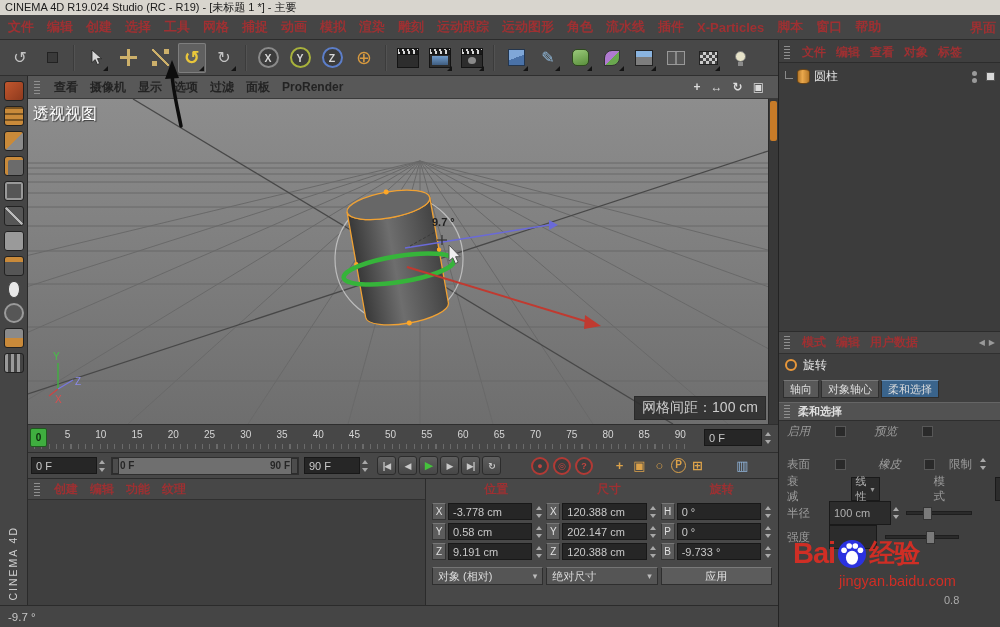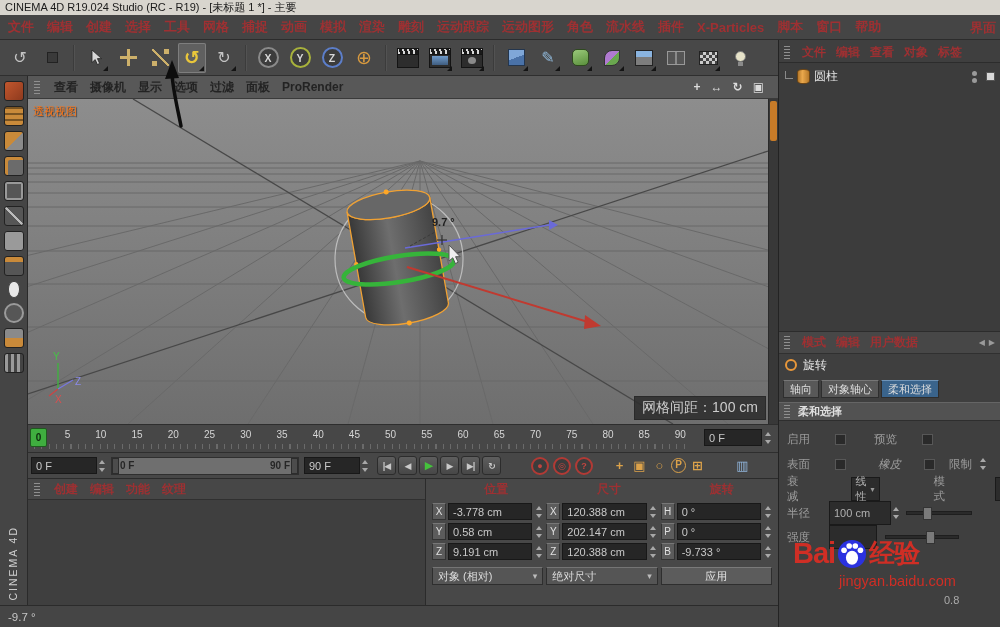--- a/index.html
+++ b/index.html
@@ -47,21 +47,21 @@
 
   
   #viewport-menubar { left:28px; top:76px; width:750px; height:23px; background:#585858; border-bottom:1px solid #3a3a3a; display:flex; align-items:center; gap:12px; padding-left:4px; }
   .vm { color:#232323; font-size:12px; font-weight:700; }
   .grip { width:6px; height:13px; background:repeating-linear-gradient(#8f8f8f 0 1px,transparent 1px 3px); flex:0 0 auto; margin:0 2px; }
   #vm-icons { margin-left:auto; display:flex; gap:10px; padding-right:14px; }
   .vmic { color:#dcdcdc; font-size:12px; font-weight:700; }
 
   
   #viewport { left:28px; top:99px; width:740px; height:325px; overflow:hidden; }
-  #vp-label { position:absolute; left:5px; top:5px; font-size:11px; color:#f97316; text-shadow:1px 1px 1px #3a3a3a; }
+  #vp-label { position:absolute; left:5px; top:5px; font-size:16px; color:#ffffff; text-shadow:1px 1px 1px #3a3a3a; }
   #angle-label { position:absolute; left:404px; top:117px; font-size:11px; font-weight:700; color:#1f1f1f; }
   #grid-label { position:absolute; right:2px; bottom:4px; background:rgba(45,45,45,0.88); border:1px solid #2a2a2a; color:#cccccc; font-size:14px; padding:2px 7px; }
   #vp-scroll { left:768px; top:99px; width:10px; height:325px; background:#383838; border-left:1px solid #2a2a2a; }
   #vp-scroll .thumb { position:absolute; left:1px; top:2px; width:7px; height:40px; background:#c77b28; border-radius:2px; }
 
   
   #timeline { left:28px; top:424px; width:750px; height:28px; background:#474747; border-top:1px solid #2e2e2e; }
   #ticks { position:absolute; left:6px; top:4px; width:652px; display:flex; justify-content:space-between; font-size:10px; color:#d5d5d5; }
   #tickstrip { position:absolute; left:6px; bottom:3px; width:652px; height:5px; background:repeating-linear-gradient(90deg,#6a6a6a 0 1px,transparent 1px 7.3px); }
   #playhead { position:absolute; left:2px; top:3px; width:17px; height:19px; background:#3fae3f; border:1px solid #1f5a1f; border-radius:2px; color:#0c2a0c; font-size:10px; font-weight:700; display:flex; align-items:center; justify-content:center; }
@@ -535,21 +535,21 @@
   </div>
   <div id="am-opts">
     <span class="opt-btn">轴向</span>
     <span class="opt-btn">对象轴心</span>
     <span class="opt-btn active">柔和选择</span>
   </div>
   <div id="am-sect">
     <span class="grip"></span>
     <span>柔和选择</span>
   </div>
-  <div class="prow" style="top:388px;">
+  <div class="prow" style="top:380px;font-style:italic;">
     <span style="width:34px;">启用</span>
     <span class="cb" style="margin-left:14px;"></span>
     <span style="margin-left:28px;width:34px;">预览</span>
     <span class="cb" style="margin-left:14px;"></span>
   </div>
   <div class="prow" style="top:413px;">
     <span style="width:34px;">表面</span>
     <span class="cb" style="margin-left:14px;"></span>
     <span style="margin-left:32px;width:34px;font-style:italic;">橡皮</span>
     <span class="cb" style="margin-left:12px;"></span>

